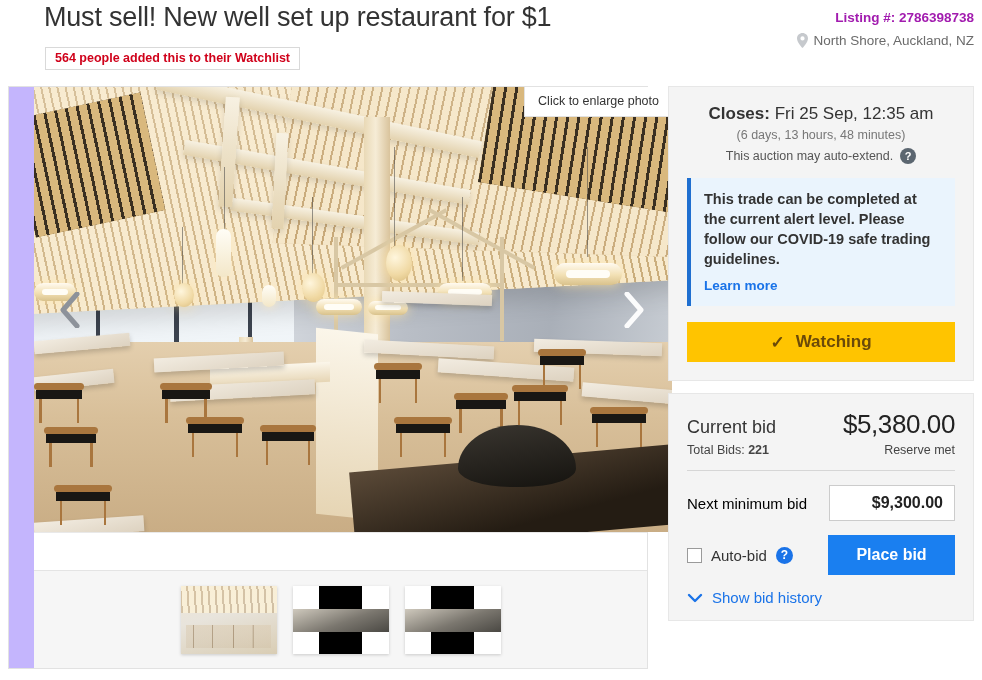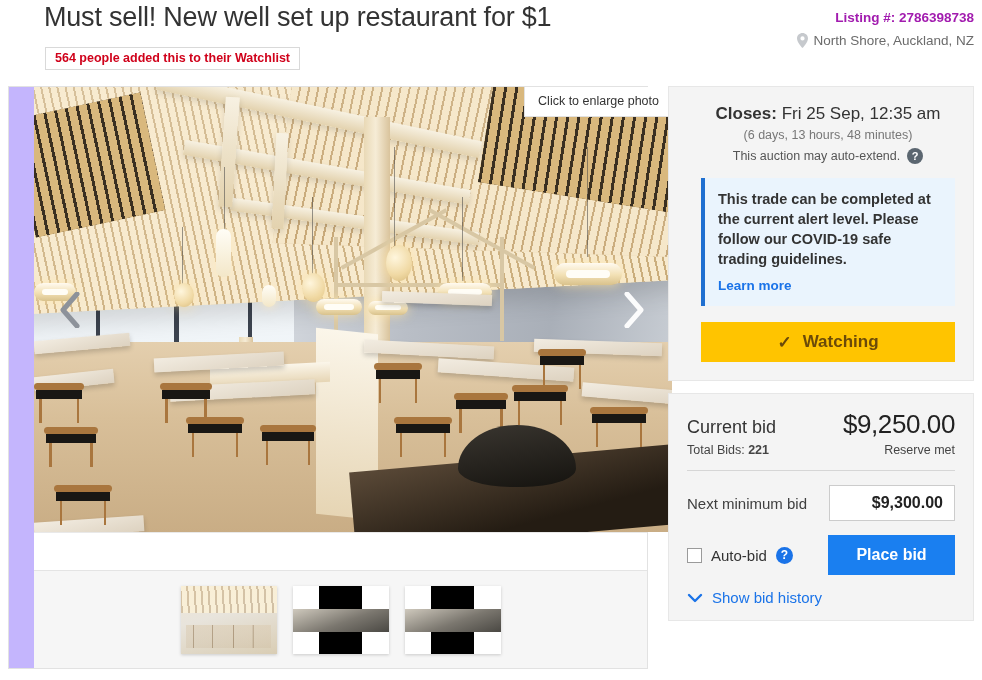--- a/index.html
+++ b/index.html
@@ -196,21 +196,21 @@
     background: #000;
   }
   .thumb-letterbox .mid2 {
     position: absolute; left: 0; top: 34%; width: 100%; height: 34%;
     background: linear-gradient(160deg,#cfc9bd,#7b776f 55%,#4a4843 100%);
   }
 
   
   .rail { position: absolute; left: 668px; top: 86px; width: 306px; }
   .panel { background: #f4f4f4; border: 1px solid #e7e7e7; }
-  .panel-a { padding: 17px 18px 18px 32px; }
+  .panel-a { padding: 17px 18px 18px 18px; }
   .closes { text-align: center; font-size: 17px; color: #333; }
   .closes b { font-weight: 700; }
   .closes-sub { text-align: center; font-size: 12.5px; color: #777; margin-top: 4px; }
   .closes-note {
     text-align: center; font-size: 12.5px; color: #555;
     margin-top: 6px; display: flex; align-items: center; justify-content: center; gap: 7px;
   }
   .help-gray {
     width: 16px; height: 16px; border-radius: 50%; background: #5b6670;
     color: #fff; font-size: 11px; font-weight: 700; line-height: 16px;
@@ -243,21 +243,21 @@
   .bid-row { display: flex; align-items: baseline; justify-content: space-between; }
   .bid-label { font-size: 18px; color: #333; }
   .bid-amount { font-size: 26px; color: #222; letter-spacing: -0.4px; }
   .bid-sub {
     display: flex; justify-content: space-between;
     font-size: 12.5px; color: #444; margin-top: 3px;
   }
   .bid-sub b { font-weight: 700; }
   .divider { height: 1px; background: #d6d6d6; margin: 13px 0 14px 0; }
   .min-row { display: flex; align-items: center; justify-content: space-between; }
-  .min-label { font-size: 15px; color: #404040; }
+  .min-label { font-size: 15px; color: #000000; }
   .min-input {
     width: 126px; height: 36px; background: #fff; border: 1px solid #ccc;
     text-align: right; padding-right: 11px;
     font-size: 16px; font-weight: 700; color: #222;
     font-family: inherit;
   }
   .action-row { display: flex; align-items: center; justify-content: space-between; margin-top: 14px; }
   .autobid { display: flex; align-items: center; gap: 9px; font-size: 15px; color: #333; cursor: pointer; justify-content: flex-end; }
   .cbx { width: 15px; height: 15px; border: 1px solid #9a9a9a; background: #fff; display: inline-block; }
   .help-blue {
@@ -492,21 +492,21 @@
       <button class="watch-btn">
         <span>✓</span>
         <span>Watching</span>
       </button>
 
     </div>
 
     <div class="panel panel-b">
       <div class="bid-row">
         <span class="bid-label">Current bid</span>
-        <span class="bid-amount">$9,250.00</span>
+        <span class="bid-amount">$5,380.00</span>
       </div>
       <div class="bid-sub">
         <span>
           <span>Total Bids:</span>
           <b>221</b>
         </span>
         <span>Reserve met</span>
       </div>
 
       <div class="divider"></div>

